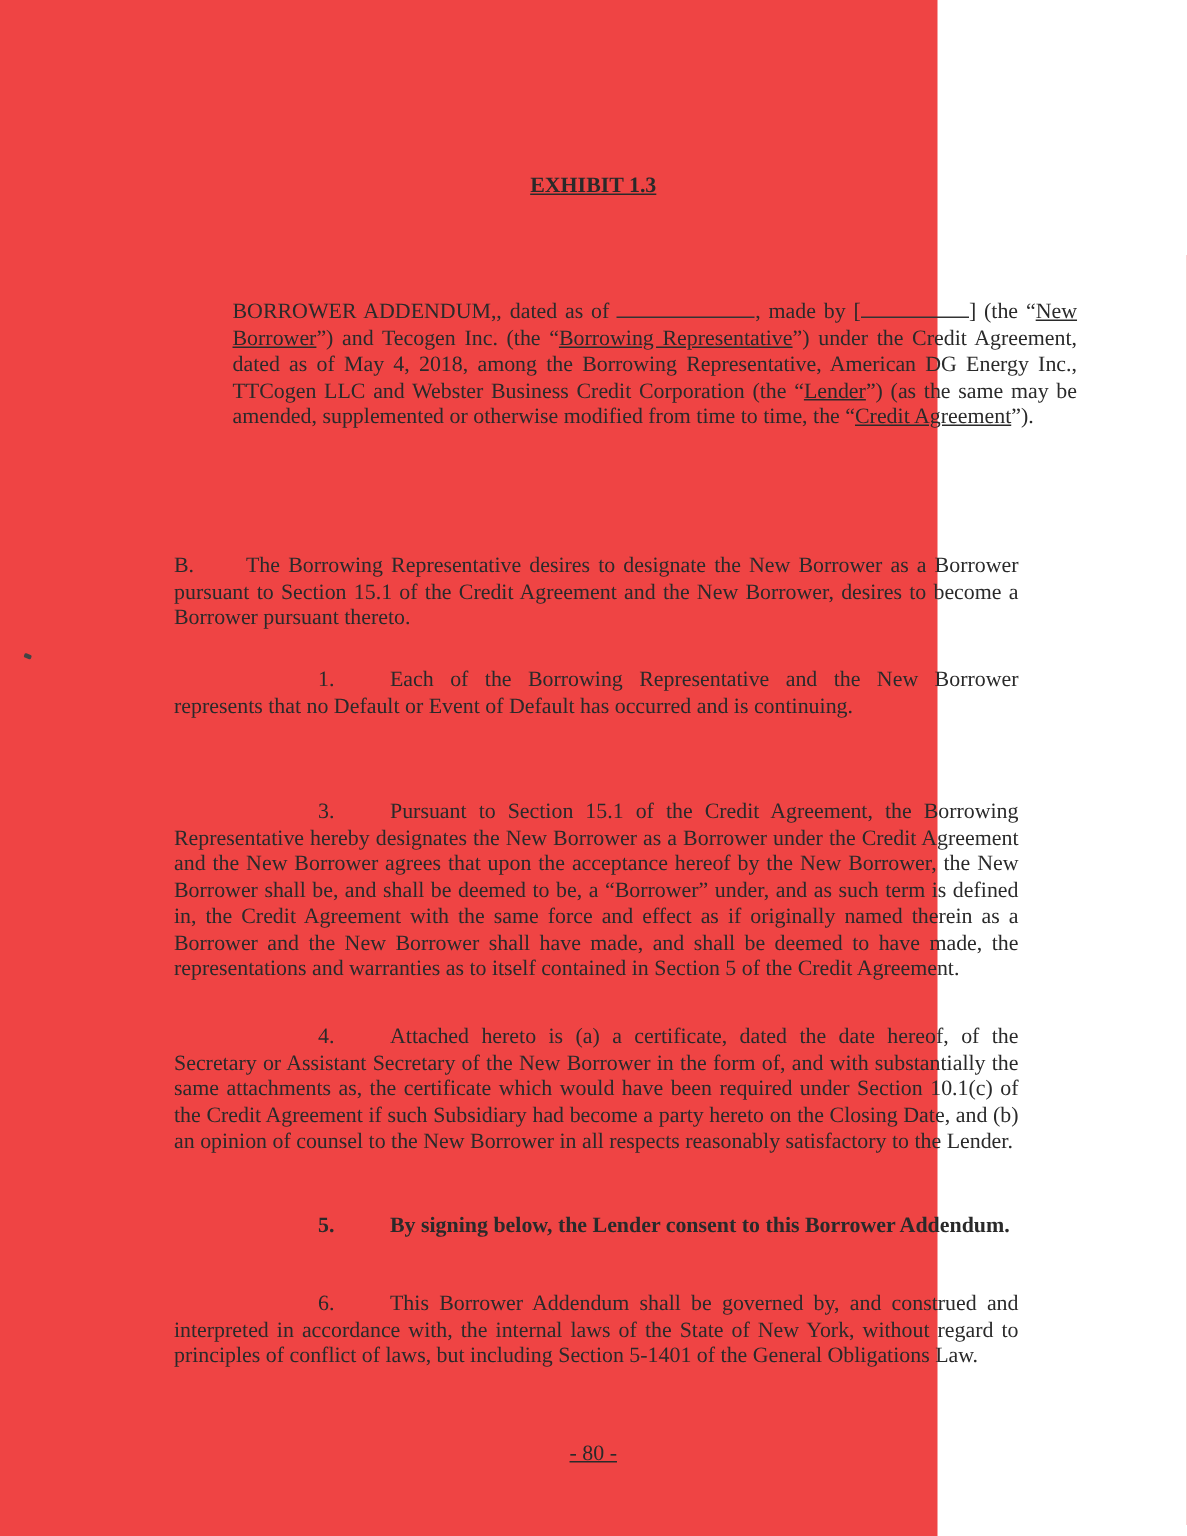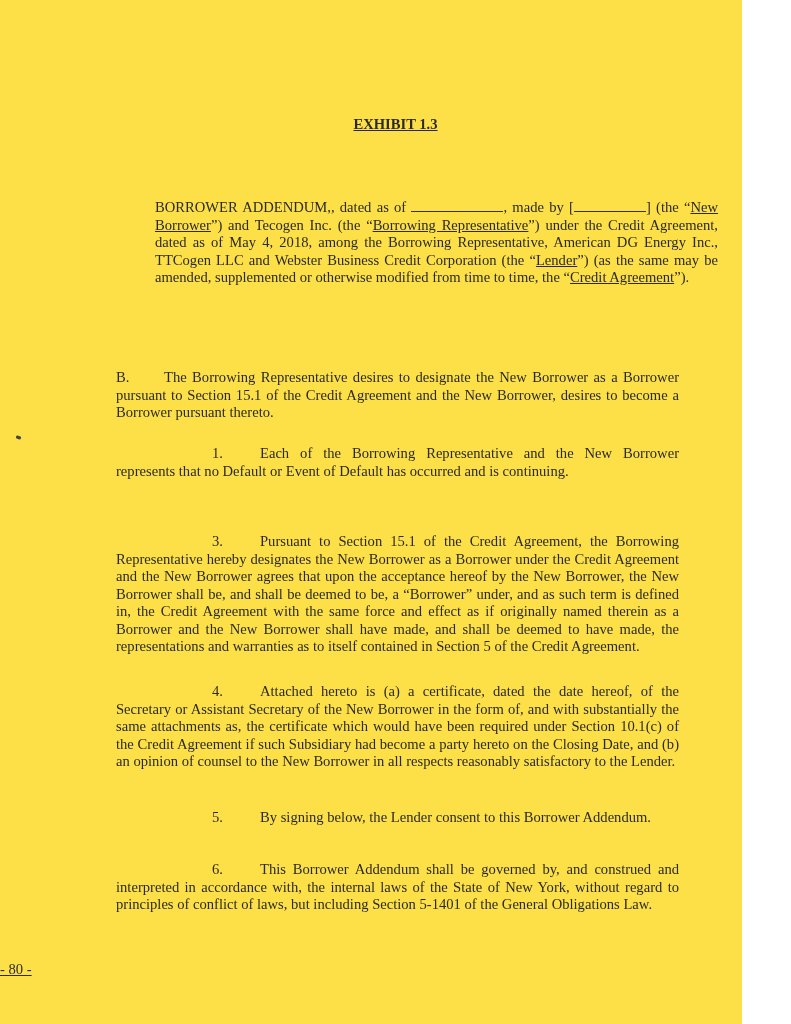--- a/index.html
+++ b/index.html
@@ -13,23 +13,23 @@
       position: relative;
       overflow: hidden;
       font-family: "Liberation Serif", "DejaVu Serif", serif;
       color: #2a2a2a;
       font-size: 14.6px;
       line-height: 17.5px;
     }
     .page {
       position: absolute;
       left: 0; top: 0;
-      width: 742px;
+      width: 625px;
       height: 1024px;
-      background: #fde047;
+      background: #ef4444;
     }
     .heading {
       position: absolute;
       left: 0;
       width: 791px;
       text-align: center;
       font-weight: bold;
       text-decoration: underline;
       font-size: 14.6px;
     }
@@ -63,27 +63,28 @@
       width: 48px;
     }
     #intro { top: 199px; margin-left: 39px; }
     #recital-a { top: 314px; }
     #recital-b { top: 369px; }
     #accordingly { top: 422px; }
     #item-1 { top: 445px; }
     #item-2 { top: 489px; }
     #item-3 { top: 533px; }
     #item-4 { top: 683px; }
-    #item-5 { top: 809px; }
+    #item-5 { top: 809px; font-weight: bold; }
     #item-6 { top: 833px; margin-top: 28px; }
     #page-number {
       position: absolute;
       top: 961px;
       left: 0;
       width: 791px;
+      text-align: center;
       font-size: 14.6px;
       text-decoration: underline;
     }
     #scan-speck {
       position: absolute;
       left: 16px;
       top: 436px;
       width: 5px;
       height: 3px;
       background: #444;

